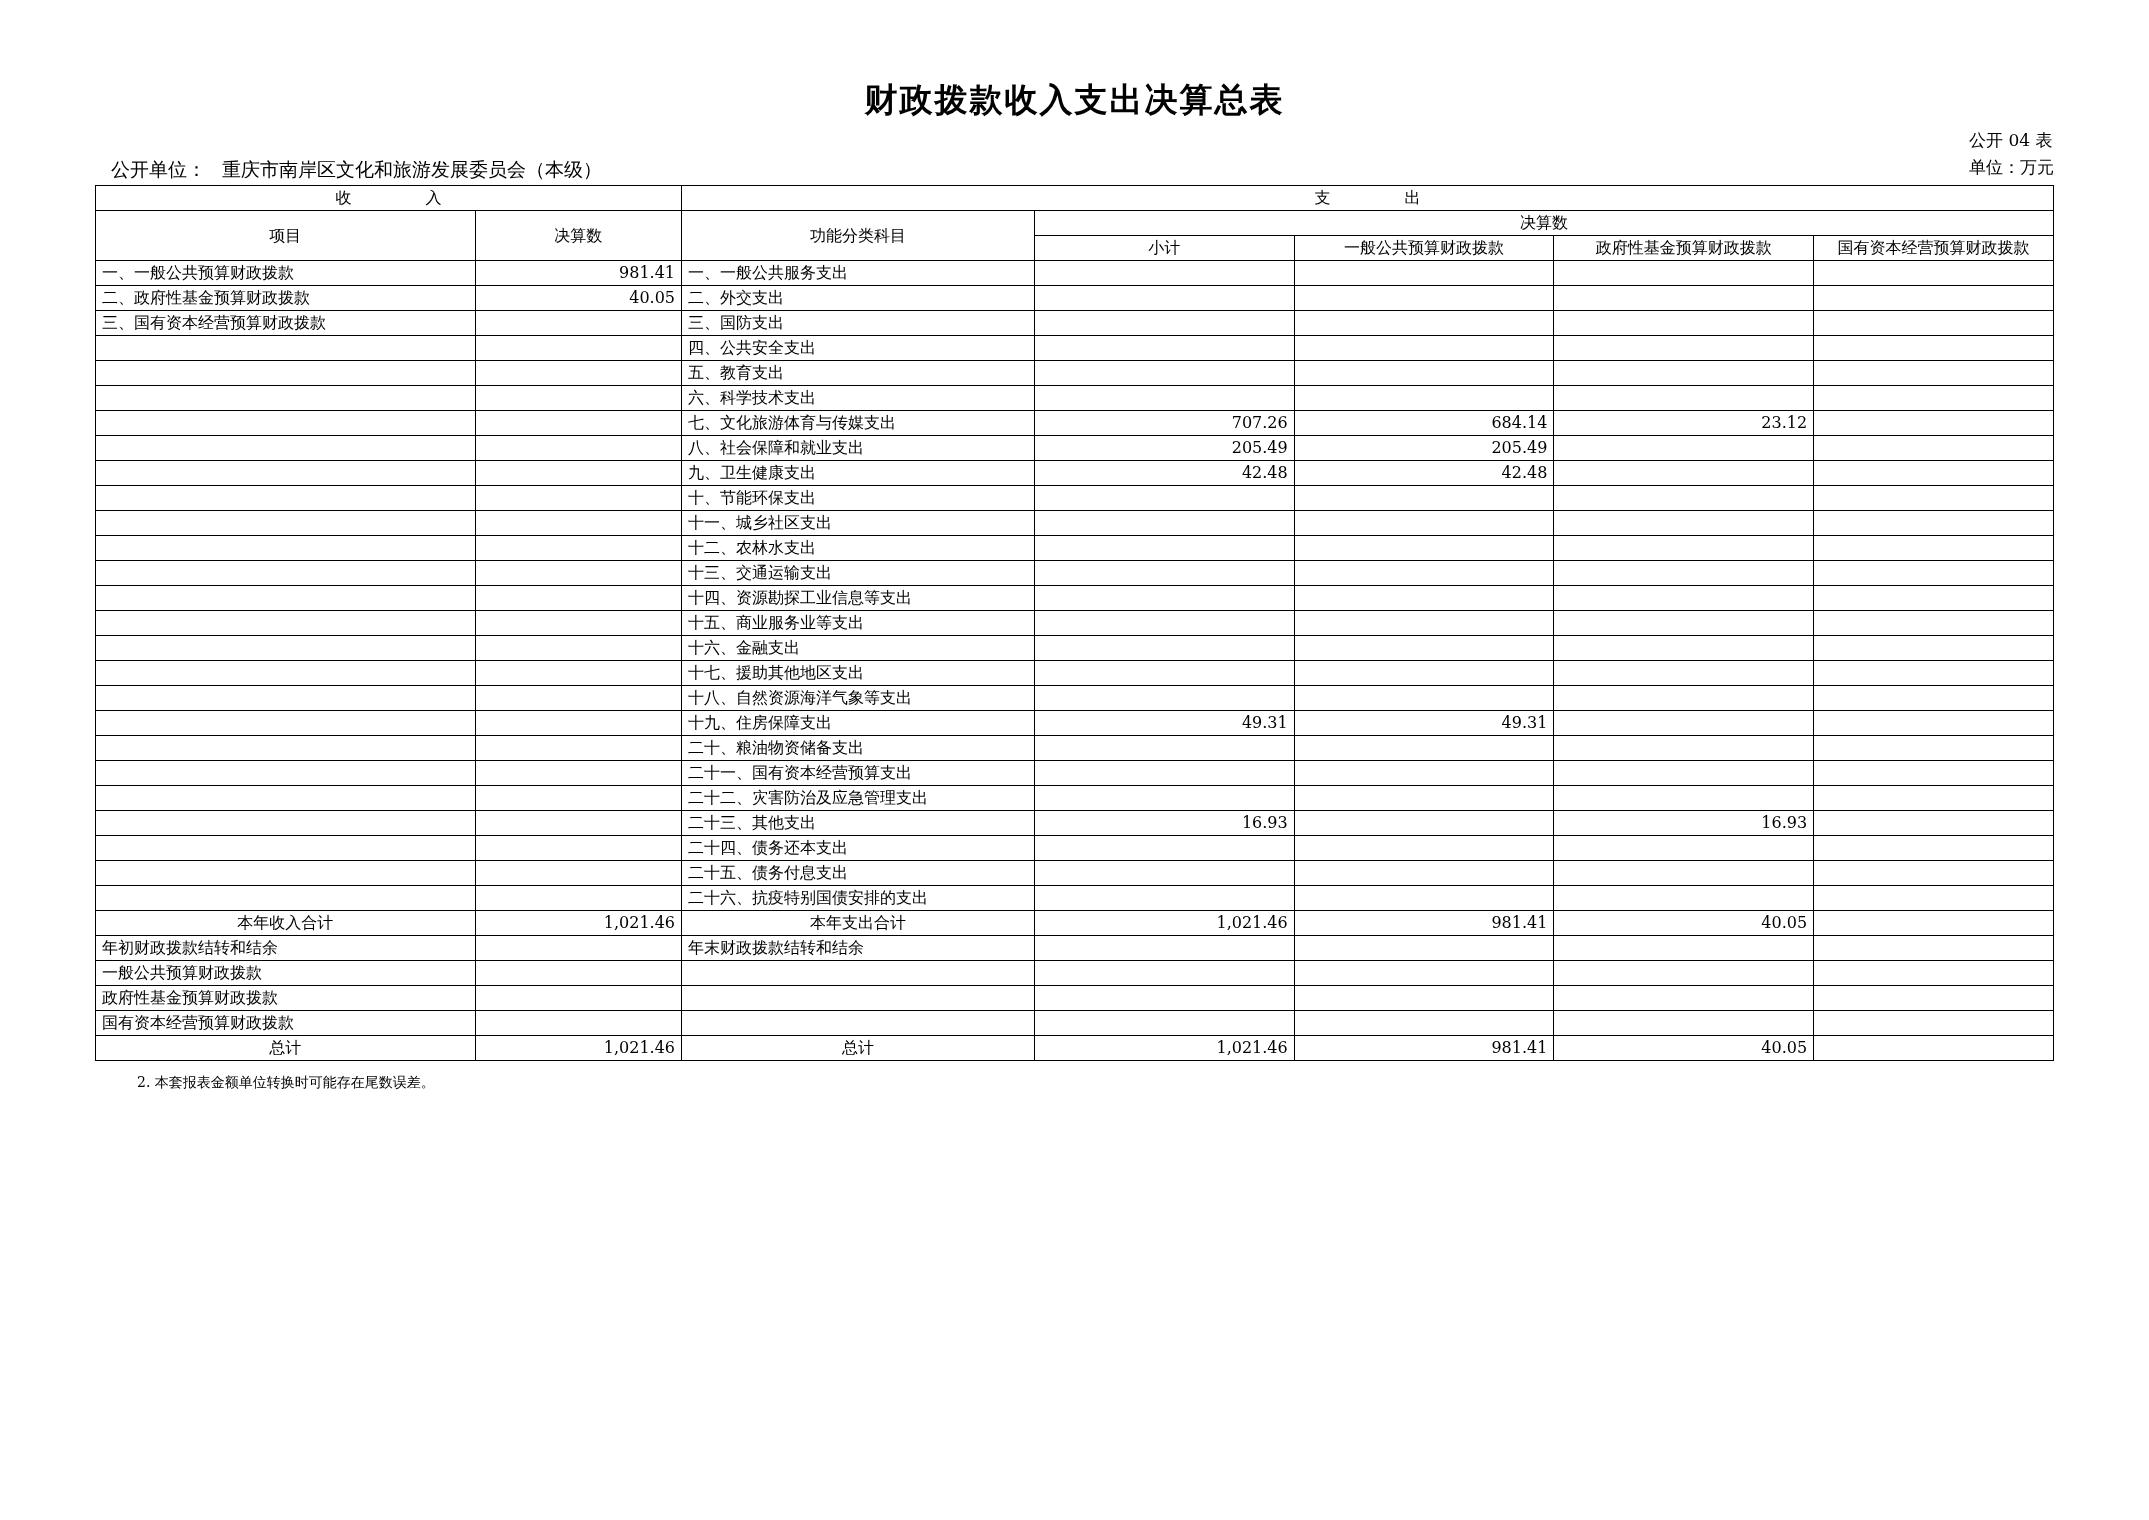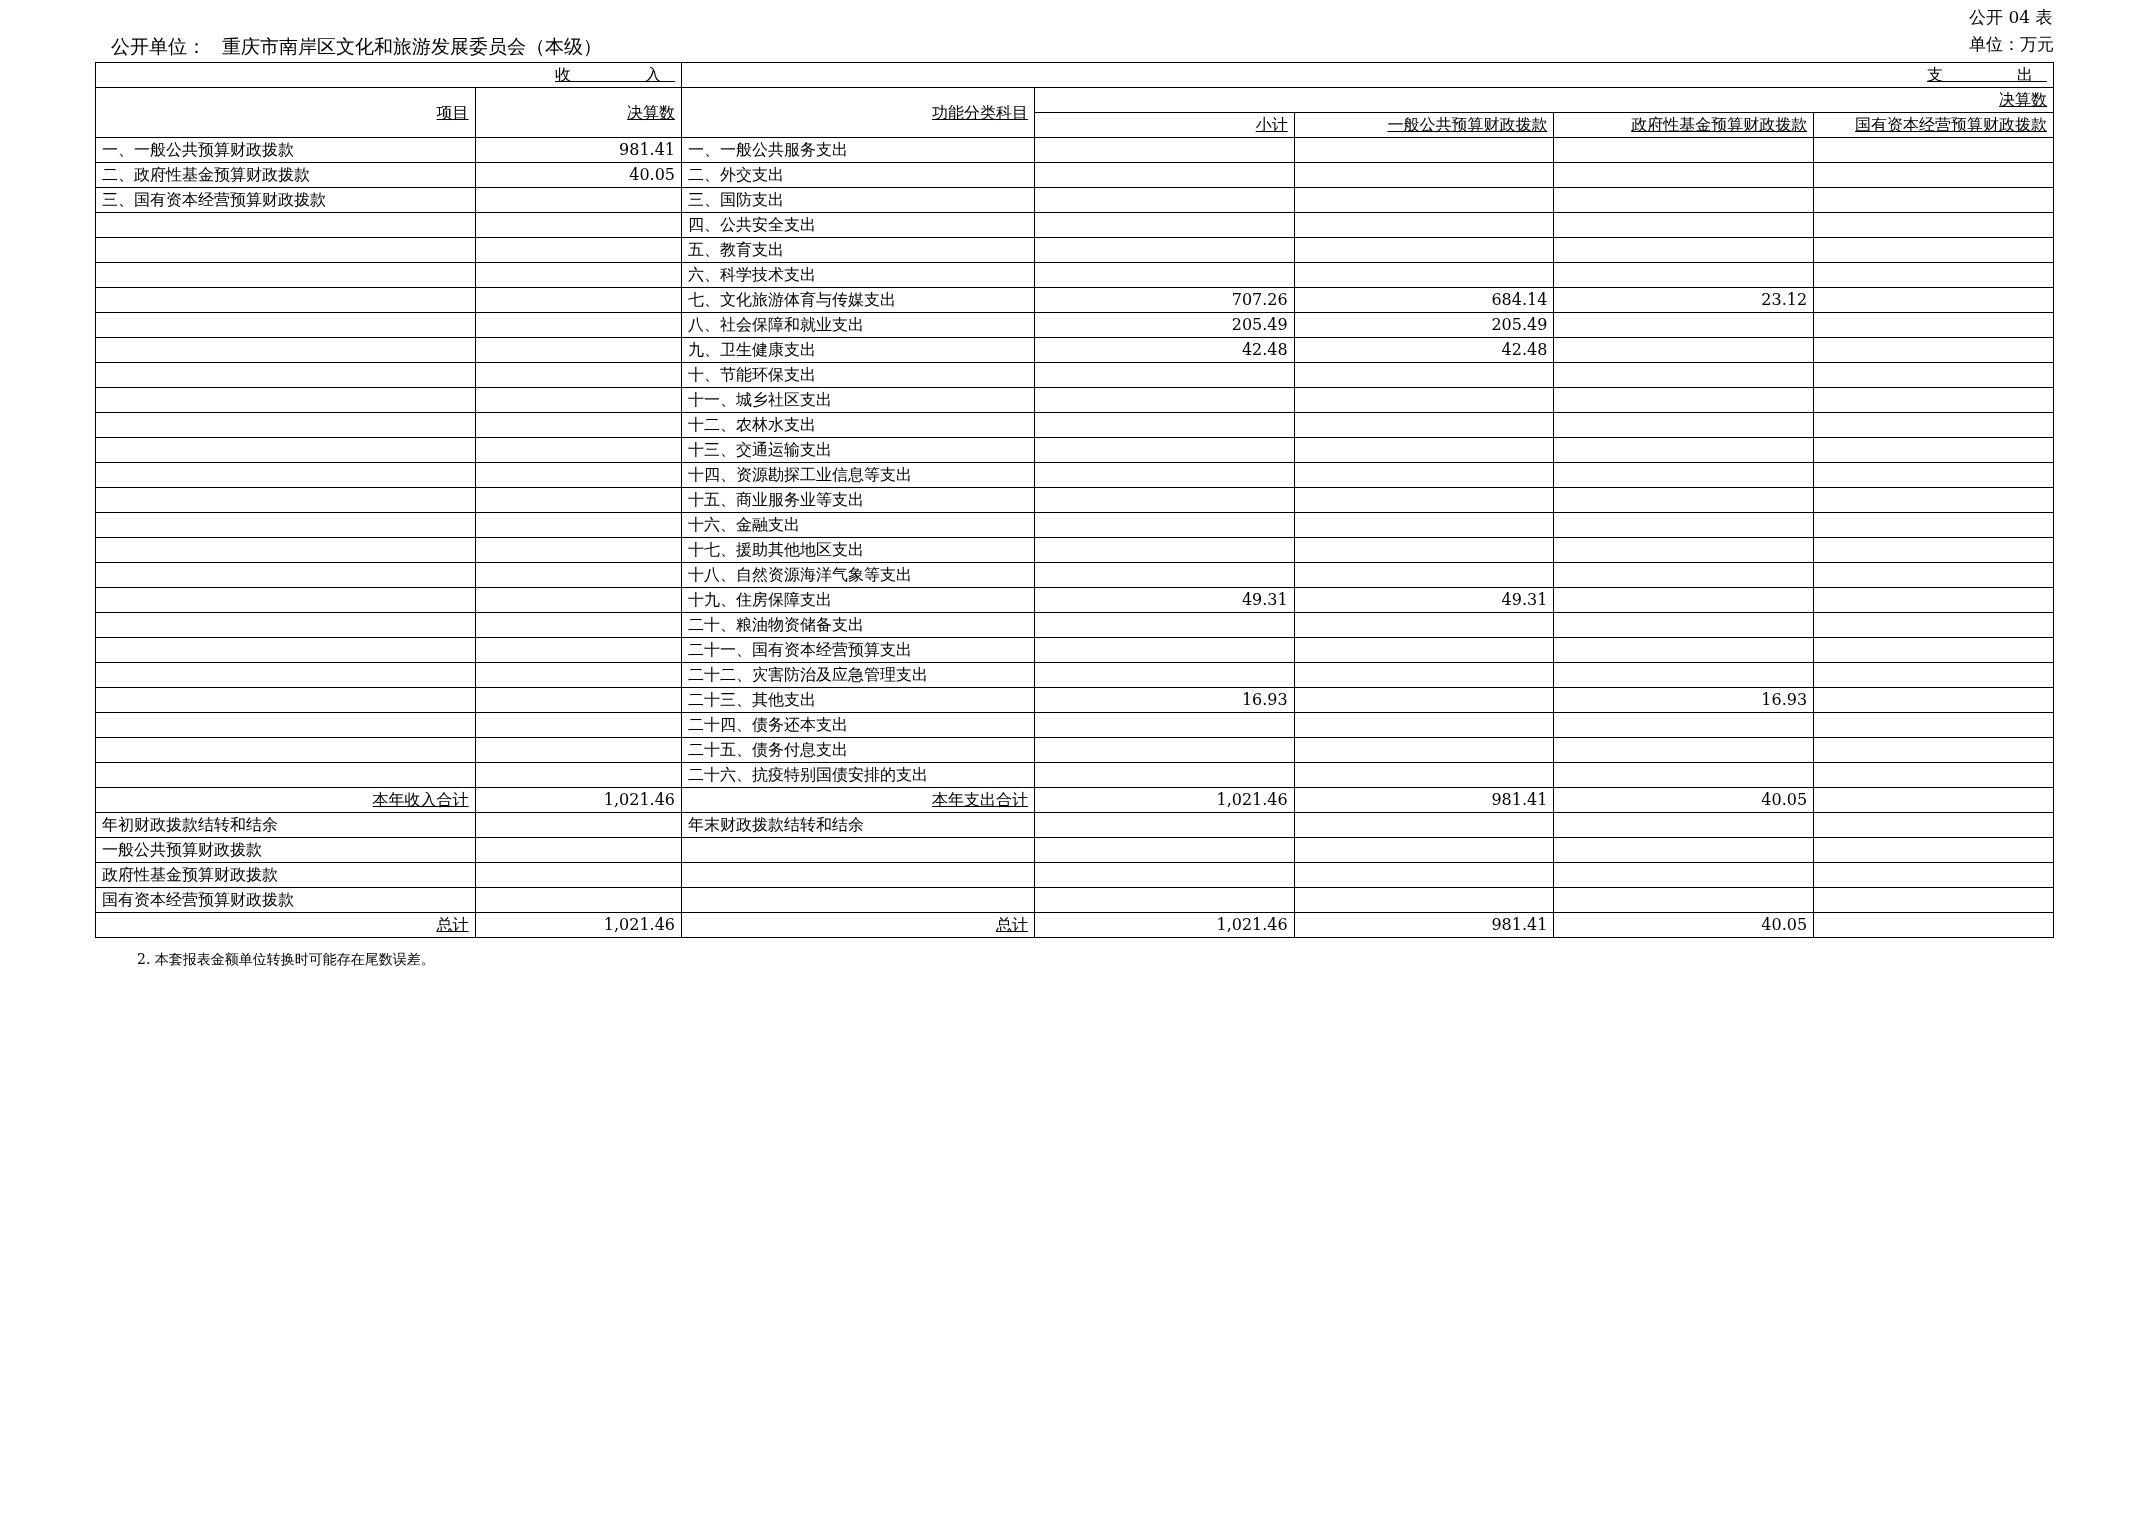--- a/index.html
+++ b/index.html
@@ -63,21 +63,21 @@
     table-layout: fixed;
   }
   table.main td, table.main th {
     border: 1px solid #000000;
     height: 22px;
     padding: 1px 6px;
     font-weight: normal;
     vertical-align: middle;
     line-height: 20px;
   }
-  .c-center { text-align: right; text-decoration: underline; }
+  .c-center { text-align: center; }
   .c-right  { text-align: right; padding-right: 12px; }
   .c-left   { text-align: left; }
   .bold { font-weight: bold; }
   .indent1 { padding-left: 18px; }
   .hdr-sp {
     letter-spacing: 14px;
     text-indent: 14px;
   }
   .notes {
     margin-top: 8px;
@@ -85,20 +85,21 @@
     font-size: 14px;
     line-height: 26px;
   }
   .notes .n2 { margin-left: 42px; }
 </style>
 </head>
 <body>
 
 <div class="page">
 
+  <div class="doc-title">财政拨款收入支出决算总表</div>
 
   <div class="meta-row">
     <div class="meta-right">
       <div>公开 04 表</div>
       <div>单位：万元</div>
     </div>
     <div class="meta-left">
       <span>公开单位：</span><span class="unit-name">重庆市南岸区文化和旅游发展委员会（本级）</span>
     </div>
   </div>

